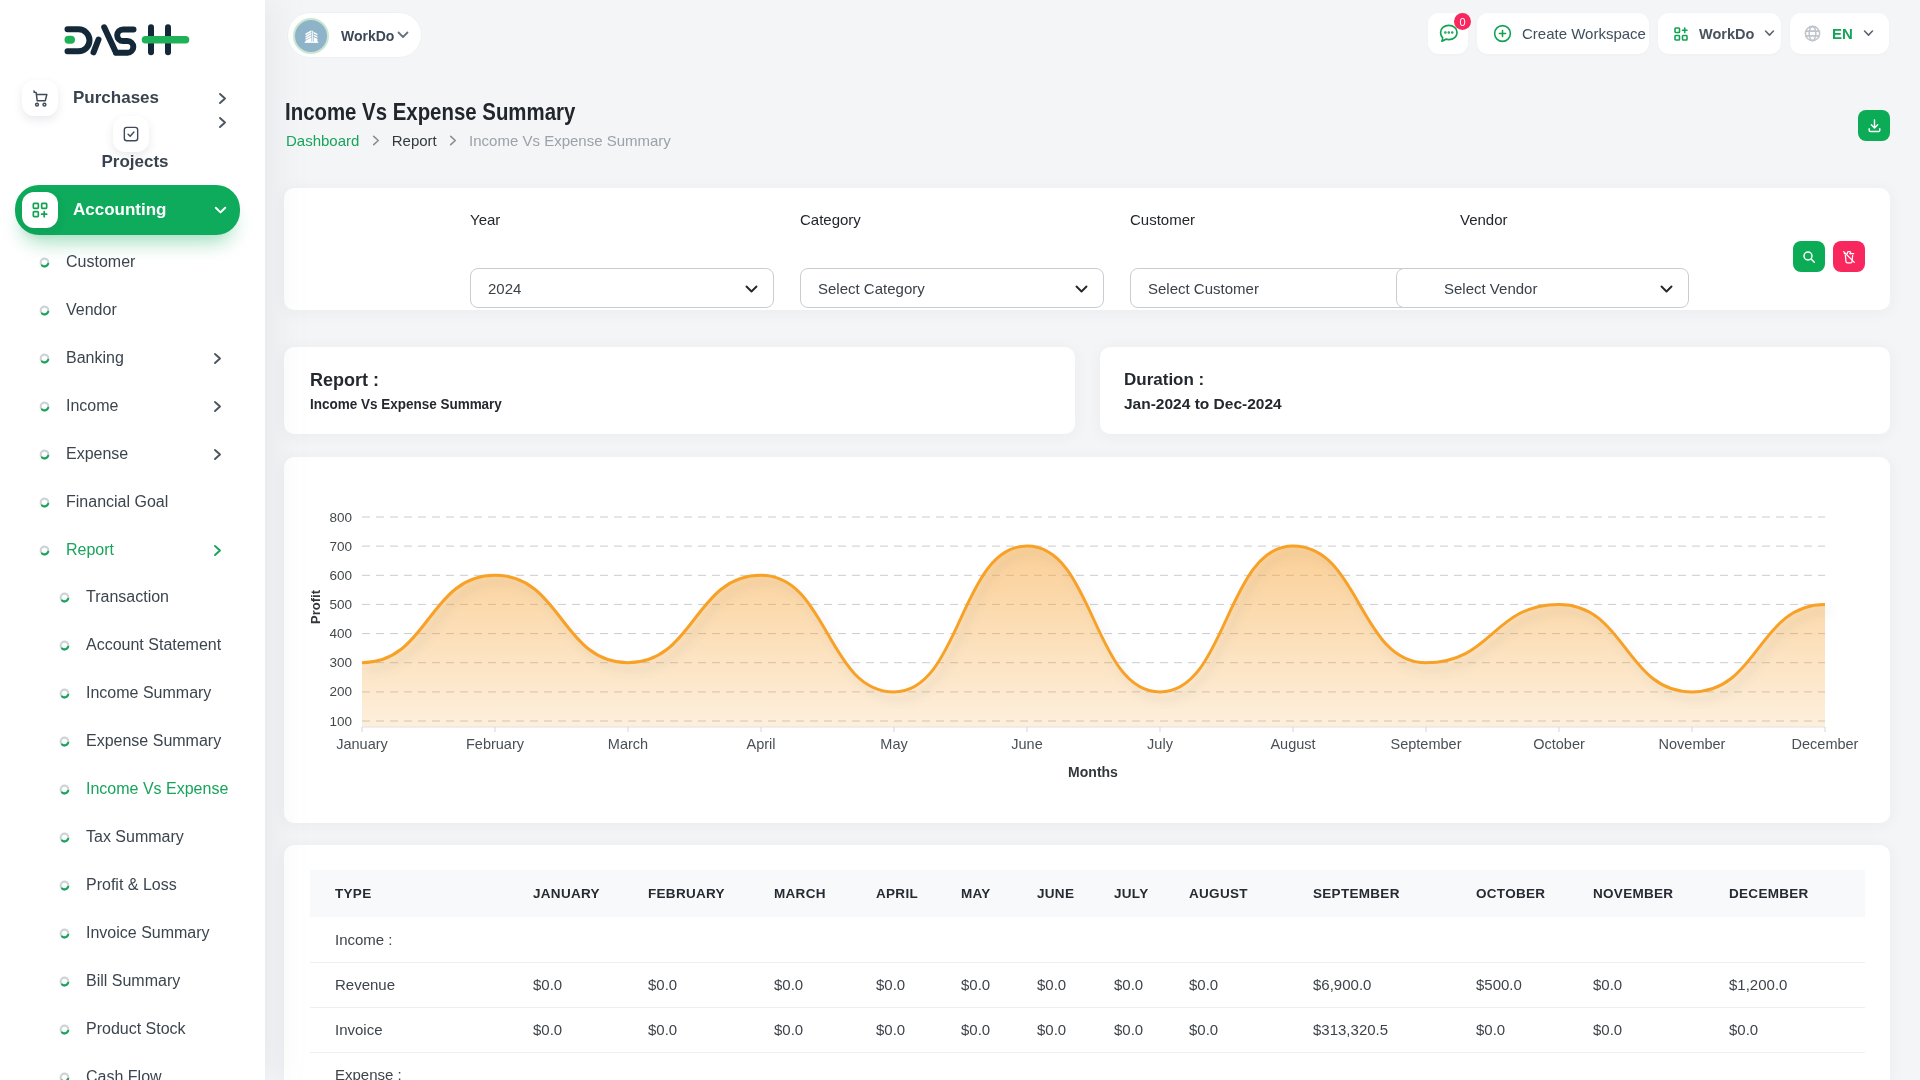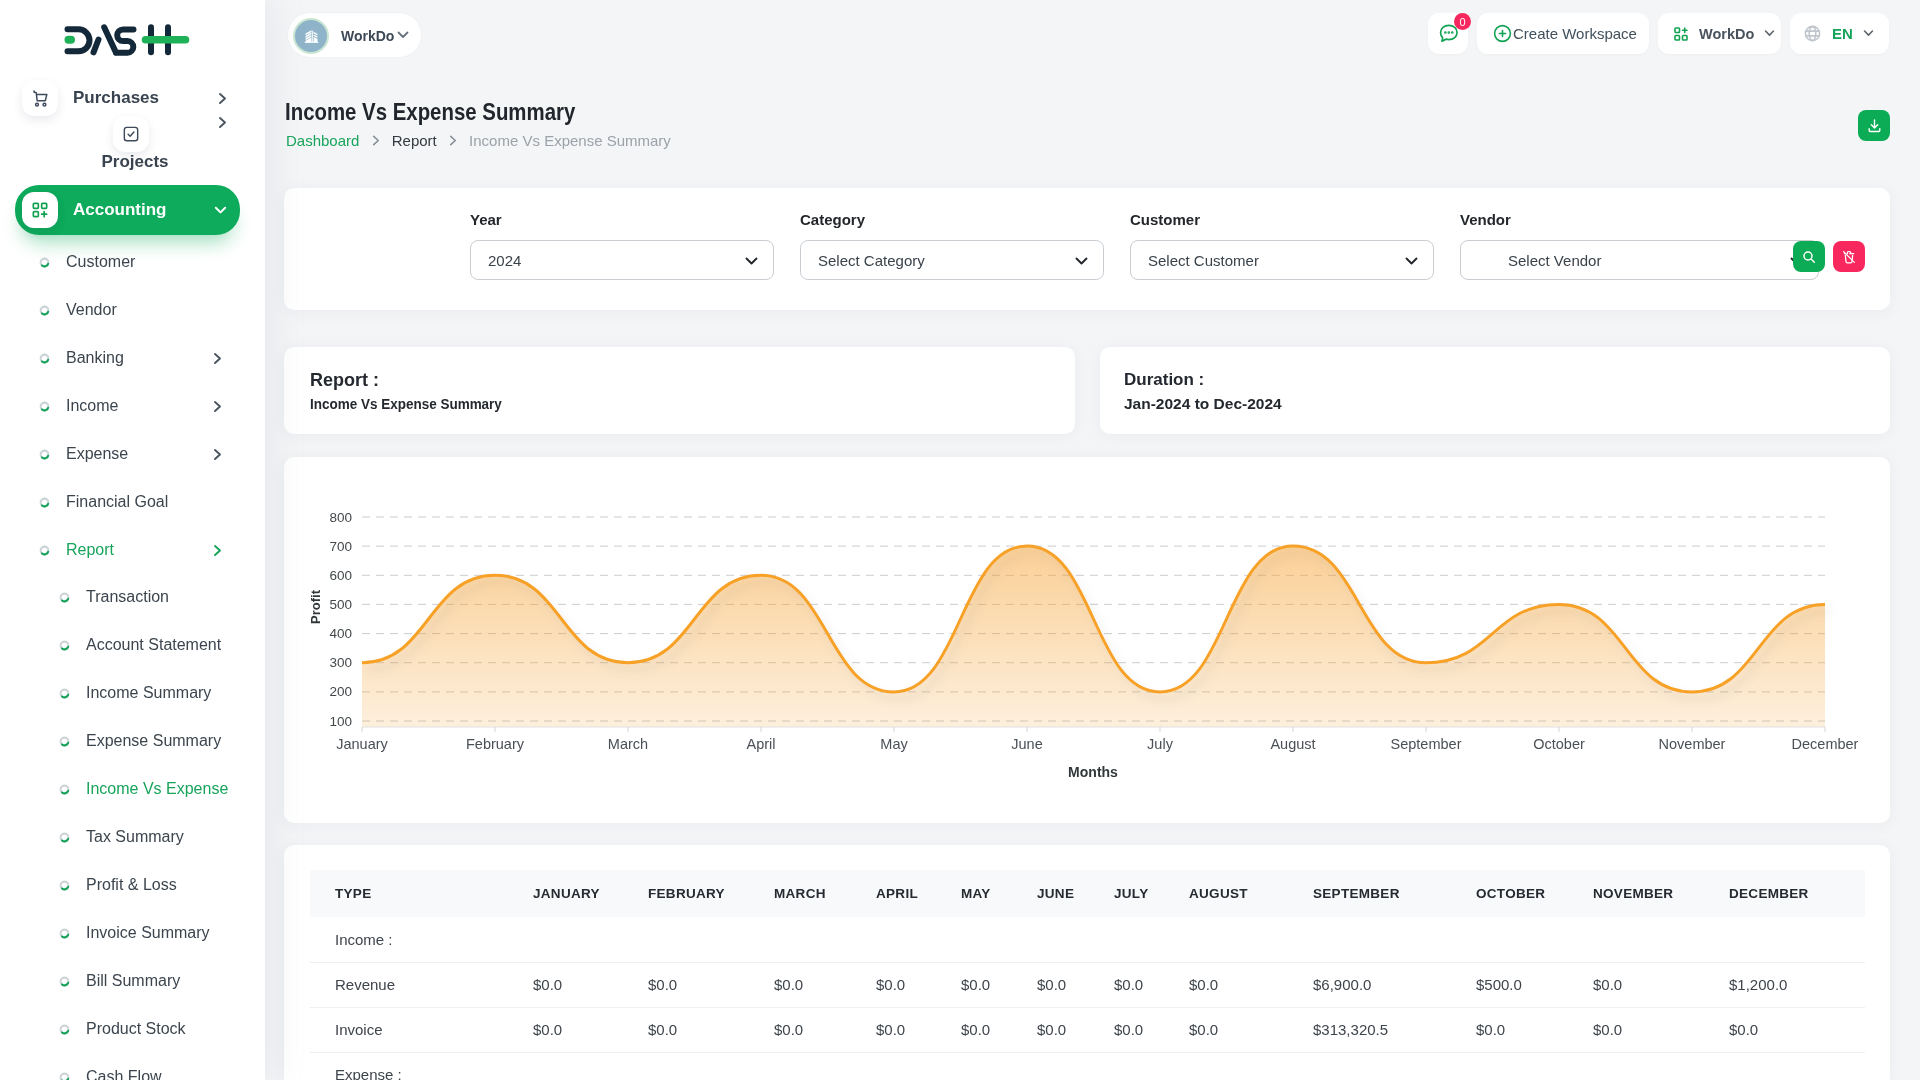--- a/index.html
+++ b/index.html
@@ -14,22 +14,22 @@
   .mitem.active { background:#0dab5b; border-radius:24px; box-shadow:0 14px 20px -8px rgba(13,171,91,0.42); }
   .mitem.active .label { color:#fff; }
   .sub { position:absolute; display:flex; align-items:center; height:24px; }
   .sub .blt { display:flex; margin-right:16px; }
   .sub .txt { font-size:16px; color:#3c454e; }
   .sub.grn .txt { color:#17a45b; }
   .sub .chev { position:absolute; right:18px; display:flex; }
   .content { position:absolute; left:0; top:0; width:1920px; height:1080px; }
   .chip { position:absolute; background:#fff; border-radius:23px; }
   .card { position:absolute; background:#fff; border-radius:10px; box-shadow:0 2px 16px rgba(40,52,72,0.05); }
-  .sel { position:absolute; height:40px; border:1px solid #c9cdd2; border-radius:8px; background:#fff; font-size:15px; color:#3a424a; display:flex; align-items:center; padding-left:17px; }
-  .flabel { position:absolute; font-size:15px; color:#23272b;font-weight:bold; }
+  .sel { position:absolute; height:40px; border:1px solid #c9cdd2; border-radius:8px; background:#fff; font-size:15px; color:#3a424a; display:flex; align-items:center; padding-left:17px;margin-top:28px; }
+  .flabel { position:absolute; font-size:15px; color:#23272b; }
   .hbtn { position:absolute; top:13px; height:41px; background:#fff; border-radius:11px; display:flex; align-items:center; box-shadow:0 1px 3px rgba(40,52,72,0.03); }
   table.rep { border-collapse:collapse; table-layout:fixed; width:1555px; }
   table.rep th { text-align:left; font-size:13.5px; font-weight:700; color:#252b31; letter-spacing:.3px; background:#f8f9fb; height:47px; padding:0 0 0 25px; }
   table.rep td { font-size:15px; color:#3e444b; height:45px; padding:0 0 0 25px; border-top:1px solid #edeff1; }
   table.rep tr.first td { border-top:none; }
 </style>
 </head>
 <body>
 
 <div class="content">
@@ -64,21 +64,21 @@
         <circle cx="15.6" cy="11" r="0.45" fill="#11a252"></circle>
     </svg>
     <div style="position:absolute; right:-3px; top:0px; min-width:17px; height:17px; border-radius:50%; background:#f8285f; color:#fff; font-size:11px; display:flex; align-items:center; justify-content:center;">0</div>
   </div>
 
   <div class="hbtn" style="left:1477px; width:172px; padding-left:15px;">
     <svg width="21" height="21" viewBox="0 0 24 24" fill="none" stroke="#11a252" stroke-width="1.8" stroke-linecap="round">
         <circle cx="12" cy="12" r="9"></circle>
         <path d="M12 8.5v7M8.5 12h7"></path>
       </svg>
-    <span style="margin-left:0; font-size:15px; color:#40505c; white-space:nowrap;">Create Workspace</span>
+    <span style="margin-left:9px; font-size:15px; color:#40505c; white-space:nowrap;">Create Workspace</span>
   </div>
 
   <div class="hbtn" style="left:1658px; width:123px; padding-left:14px;">
     <svg width="18" height="18" viewBox="0 0 24 24" fill="none" stroke="#11a252" stroke-width="2.1" stroke-linecap="round" stroke-linejoin="round">
         <rect x="4" y="4" width="6" height="6" rx="1"></rect>
         <rect x="4" y="14" width="6" height="6" rx="1"></rect>
         <rect x="14" y="14" width="6" height="6" rx="1"></rect>
         <path d="M17 4v6M14 7h6"></path>
       </svg>
     <span style="margin-left:9px; font-size:14.5px; font-weight:700; color:#49535e;">WorkDo</span>
@@ -132,21 +132,21 @@
   <div class="sel" style="left:800px; top:240px; width:304px;">Select Category
     <svg style="position:absolute; right:15px; top:16px;" width="13" height="9" viewBox="0 0 13 9">
         <path d="M1.5 1.5 L6.5 6.5 L11.5 1.5" fill="none" stroke="#23272b" stroke-width="1.9" stroke-linecap="round" stroke-linejoin="round"></path>
       </svg>
   </div>
   <div class="sel" style="left:1130px; top:240px; width:304px;">Select Customer
     <svg style="position:absolute; right:15px; top:16px;" width="13" height="9" viewBox="0 0 13 9">
         <path d="M1.5 1.5 L6.5 6.5 L11.5 1.5" fill="none" stroke="#23272b" stroke-width="1.9" stroke-linecap="round" stroke-linejoin="round"></path>
       </svg>
   </div>
-  <div class="sel" style="left:1460px; top:240px; width:359px;padding-left:47px;">Select Vendor
+  <div class="sel" style="left:1396px; top:240px; width:293px;padding-left:47px;">Select Vendor
     <svg style="position:absolute; right:15px; top:16px;" width="13" height="9" viewBox="0 0 13 9">
         <path d="M1.5 1.5 L6.5 6.5 L11.5 1.5" fill="none" stroke="#23272b" stroke-width="1.9" stroke-linecap="round" stroke-linejoin="round"></path>
       </svg>
   </div>
   <div style="position:absolute; left:1793px; top:241px; width:32px; height:31px; border-radius:8px; background:#0cab55; display:flex; align-items:center; justify-content:center;">
     <svg width="16" height="16" viewBox="0 0 24 24" fill="none" stroke="#ffffff" stroke-width="2.2" stroke-linecap="round">
         <circle cx="10.5" cy="10.5" r="6"></circle>
         <path d="M15.5 15.5 20 20"></path>
       </svg>
   </div>

